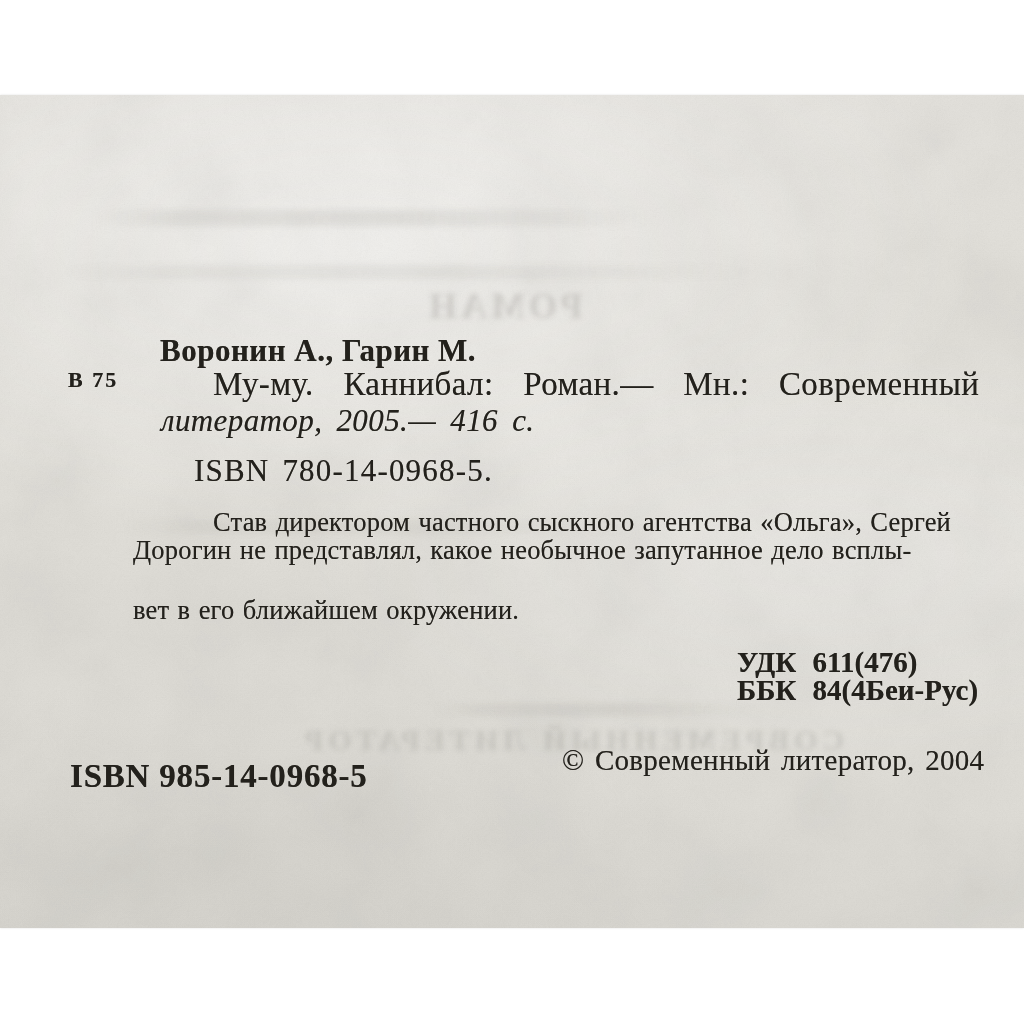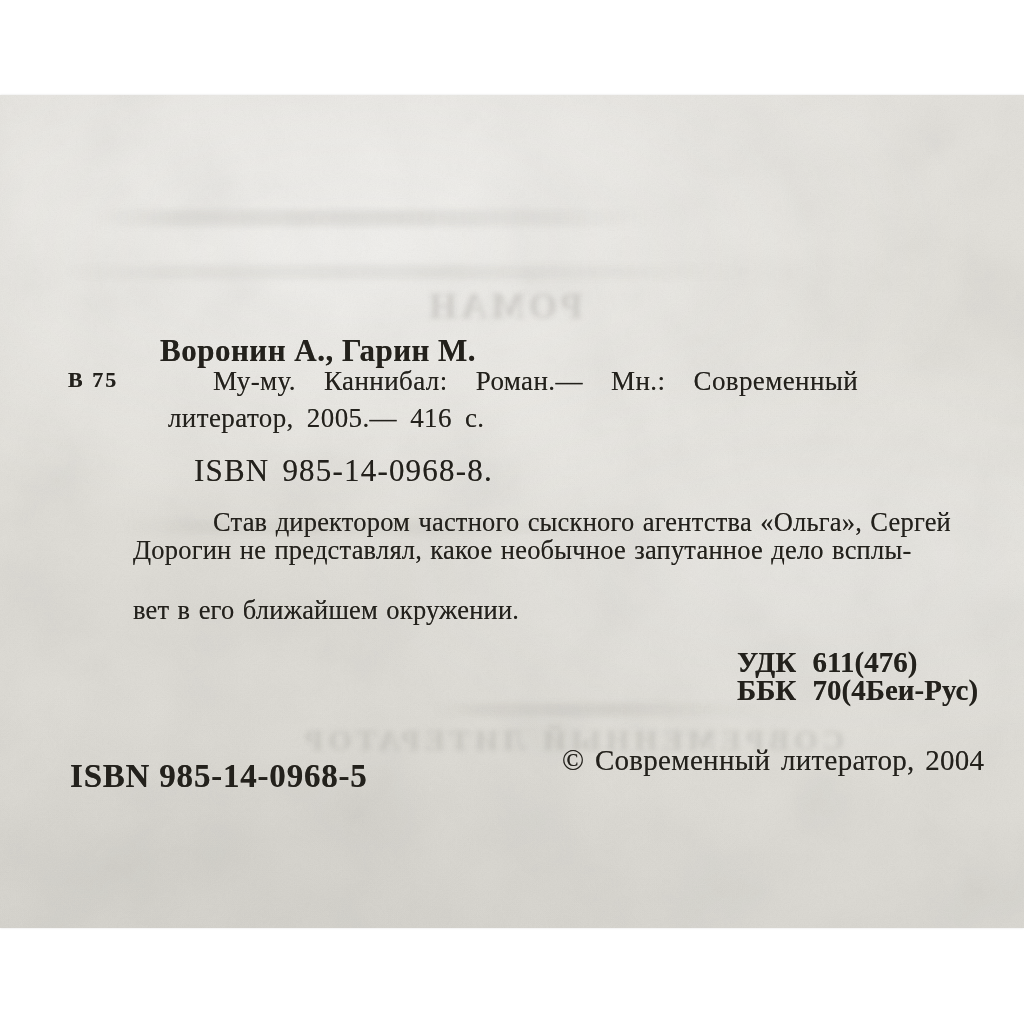--- a/index.html
+++ b/index.html
@@ -24,22 +24,22 @@
     box-shadow:0 0 2px rgba(0,0,0,0.12);
   }
   .grain-svg{position:absolute;left:0;top:0;width:100%;height:100%;pointer-events:none;}
   
   .ink{
     position:absolute;color:#23211c;line-height:1;white-space:nowrap;
     text-shadow:0 0 0.6px rgba(35,33,28,0.55);
   }
   .authors{left:160px;top:240px;font-size:31px;font-weight:bold;letter-spacing:0.5px;}
   .code{left:68px;top:274px;font-size:22px;font-weight:bold;letter-spacing:2px;}
-  .biblio1{left:213px;top:273px;font-size:27px;word-spacing:21px;letter-spacing:0.4px;}
-  .biblio2{left:168px;top:310px;font-size:27px;word-spacing:6px;letter-spacing:0.4px;}
+  .biblio1{left:213px;top:273px;font-size:33px;word-spacing:21px;letter-spacing:0.4px;}
+  .biblio2{left:161px;top:310px;font-size:31px;word-spacing:6px;letter-spacing:0.4px;font-style:italic;}
   .isbn-top{left:194px;top:360px;font-size:31px;letter-spacing:1.2px;word-spacing:4px;}
   .ann{font-size:26.5px;letter-spacing:0.2px;word-spacing:1.5px;}
   .ann1{left:165px;top:414px;margin-left:48px;}
   .ann2{left:133px;top:442px;text-align:center;}
   .ann3{left:133px;top:462px;margin-top:40px;}
   .udk{left:737px;top:553px;font-size:29px;font-weight:bold;word-spacing:9px;}
   .bbk{left:737px;top:581px;font-size:29px;font-weight:bold;word-spacing:9px;}
   .isbn-bottom{left:70px;top:665px;font-size:33px;font-weight:bold;letter-spacing:0.8px;}
   .copyright{left:562px;top:651px;font-size:29px;word-spacing:3px;letter-spacing:0.3px;}
   
@@ -85,26 +85,26 @@
     <div class="ghost-band band4"></div>
     <div class="ghost ghost-roman">РОМАН</div>
     <div class="ghost ghost-publisher">СОВРЕМЕННЫЙ ЛИТЕРАТОР</div>
 
     <div class="ink authors">Воронин А., Гарин М.</div>
 
     <div class="ink code">В 75</div>
     <div class="ink biblio1">Му-му. Каннибал: Роман.— Мн.: Современный</div>
     <div class="ink biblio2">литератор, 2005.— 416 с.</div>
 
-    <div class="ink isbn-top">ISBN 985-14-0968-8.</div>
+    <div class="ink isbn-top">ISBN 780-14-0968-5.</div>
 
     <div class="ink ann ann1">Став директором частного сыскного агентства «Ольга», Сергей</div>
     <div class="ink ann ann2">Дорогин не представлял, какое необычное запутанное дело всплы-</div>
     <div class="ink ann ann3">вет в его ближайшем окружении.</div>
 
     <div class="ink udk">УДК 611(476)</div>
-    <div class="ink bbk">ББК 70(4Беи-Рус)</div>
+    <div class="ink bbk">ББК 84(4Беи-Рус)</div>
 
     <div class="ink isbn-bottom">ISBN 985-14-0968-5</div>
     <div class="ink copyright">© Современный литератор, 2004</div>
 
   </div>
 </div>
 
 </body></html>

